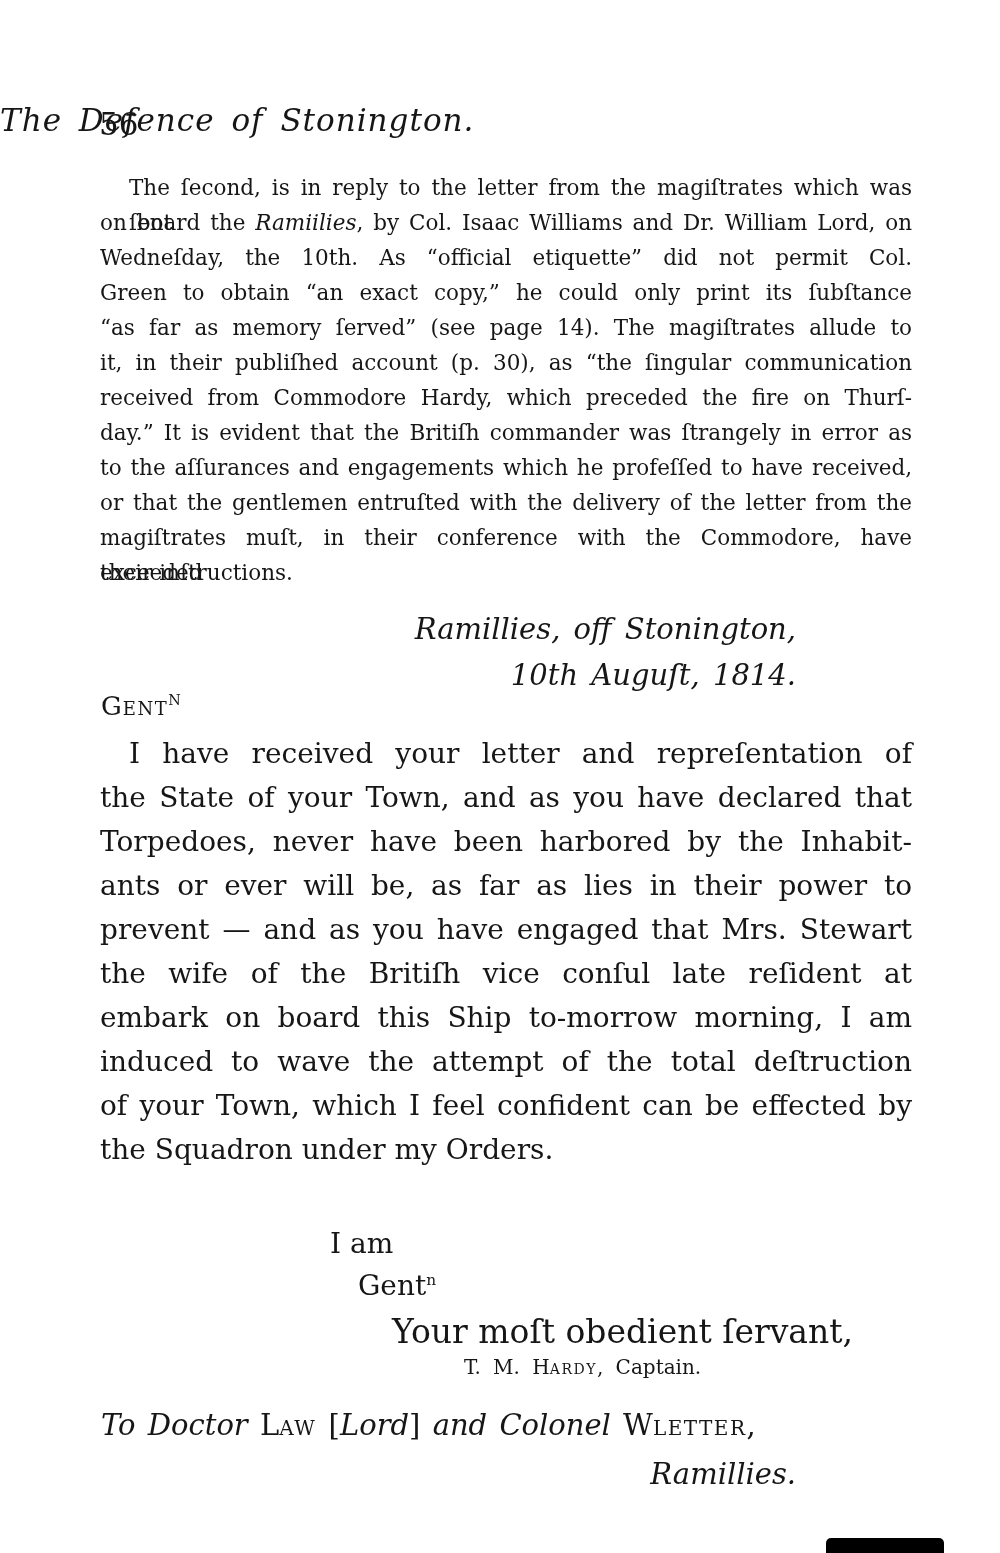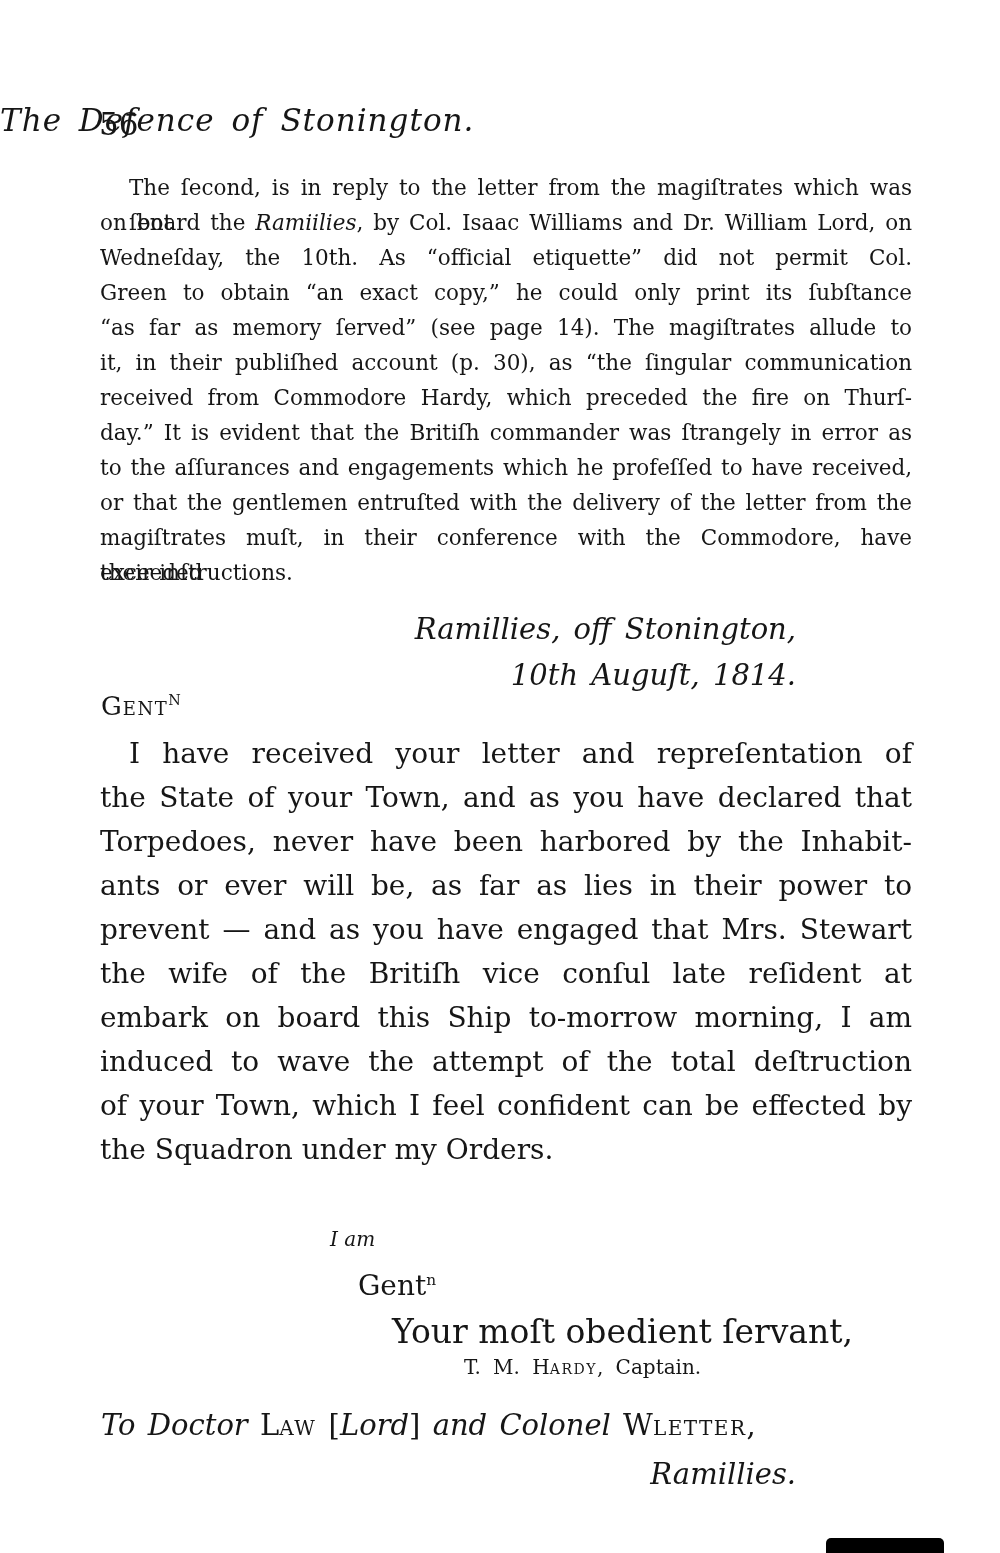--- a/index.html
+++ b/index.html
@@ -20,21 +20,21 @@
   .letter-body .line { height:44px; line-height:44px; text-align:justify; text-align-last:justify; }
 
   .line.indent { padding-left:29px; }
   .line.last   { text-align-last:left; }
 
   .dateline { position:absolute; right:152px; top:586px; text-align:right;
               font-style:italic; font-size:29px; line-height:46px; word-spacing:4px; }
 
   .salutation { position:absolute; left:101px; top:671px; font-size:26px; letter-spacing:1px; }
 
-  .close-iam     { position:absolute; left:330px; top:1207px; font-size:20px;font-style:italic; }
+  .close-iam     { position:absolute; left:330px; top:1207px; font-size:28px; }
   .close-gent    { position:absolute; left:358px; top:1249px; font-size:28px; }
   .close-servant { position:absolute; left:392px; top:1292px; font-size:33px; }
   .signature     { position:absolute; left:464px; top:1335px; font-size:20px; word-spacing:6px; }
 
   .address { position:absolute; left:101px; top:1388px; font-size:29px; word-spacing:3px; }
   .place   { position:absolute; right:152px; top:1437px; font-style:italic; font-size:29px; }
 
   .i  { font-style:italic; }
   .sc { font-variant:small-caps; letter-spacing:1.5px; }
   sup { font-size:0.55em; vertical-align:super; line-height:0; }

